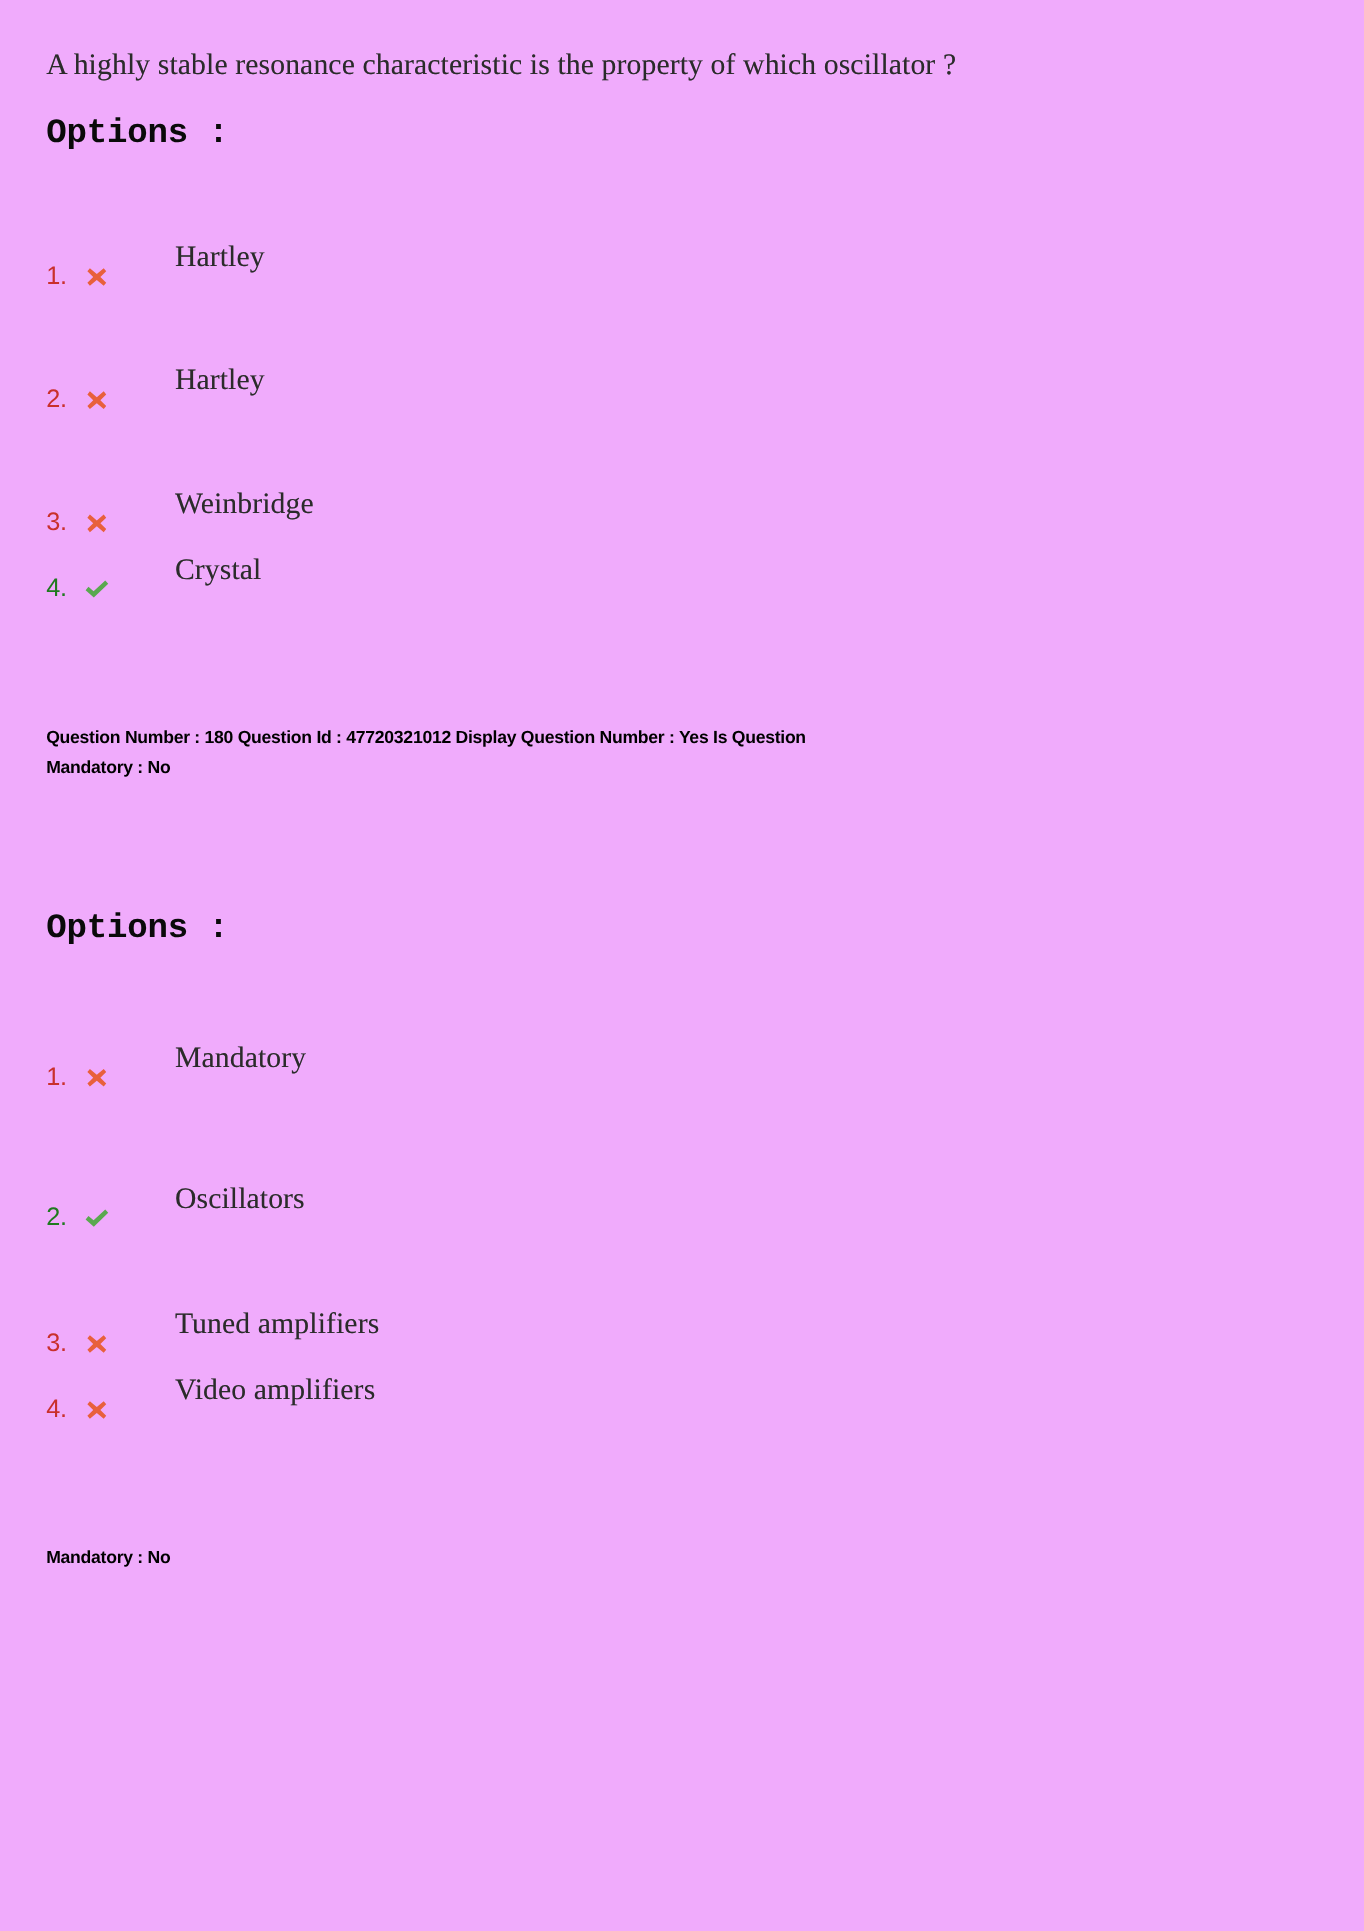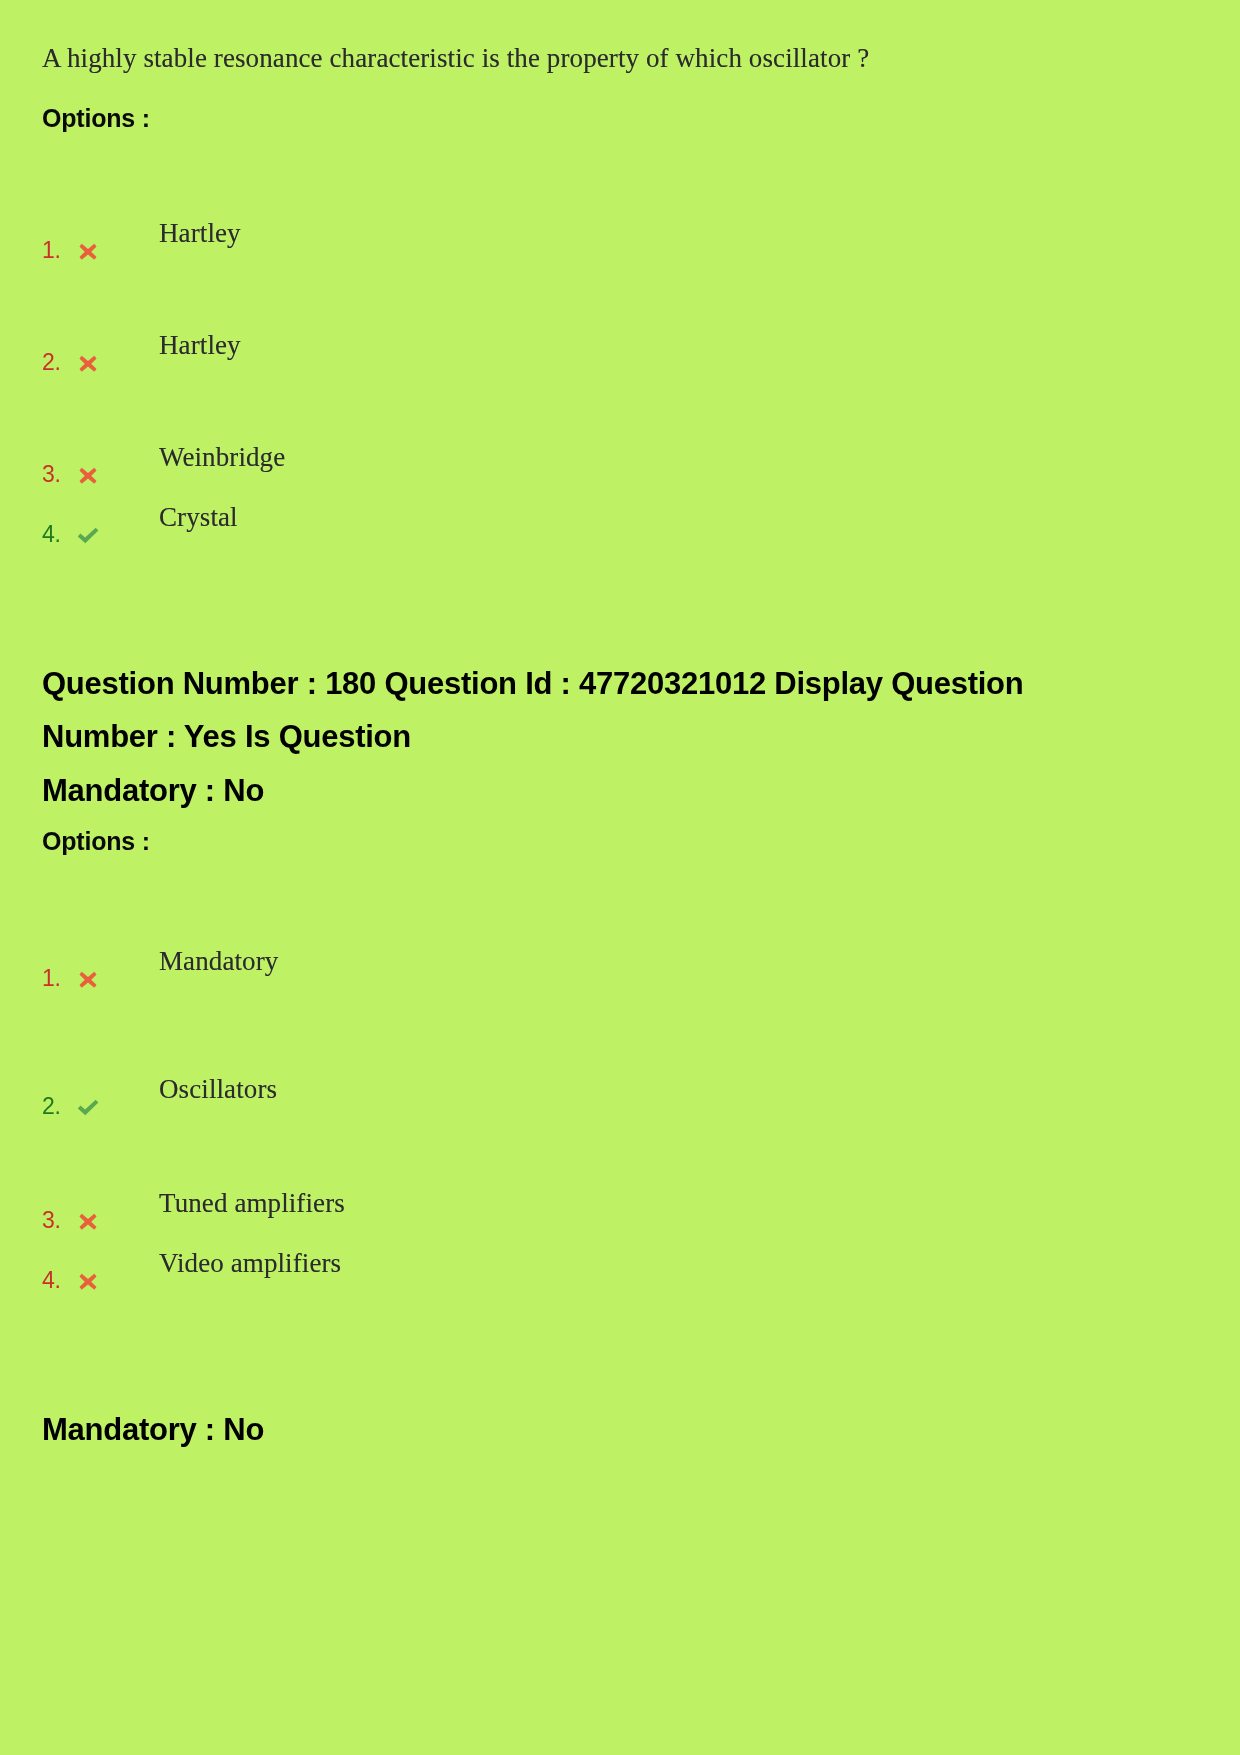--- a/index.html
+++ b/index.html
@@ -13,50 +13,50 @@
     position: relative;
     font-family: "Liberation Sans", sans-serif;
     -webkit-font-smoothing: antialiased;
   }
   .page {
     position: relative;
     width: 1240px;
     height: 1755px;
     padding: 0;
     box-sizing: border-box;
-    background: #bef264;
+    background: #f0abfc;
     overflow: hidden;
   }
 
   
   .q-stem {
     font-family: "Liberation Serif", serif;
     font-size: 27px;
     color: #2b2b2b;
     letter-spacing: 0.1px;
     line-height: 1.25;
     margin: 0;
     text-shadow: 0 0 0.6px rgba(90,90,90,0.55);
     filter: blur(0.12px);
     white-space: pre-wrap;
   }
 
   
   .opt-label {
-    font-family: Liberation Sans, sans-serif;
+    font-family: Liberation Mono, monospace;
     font-weight: bold;
-    font-size: 25px;
+    font-size: 31px;
     color: #0a0a0a;
     letter-spacing: -0.2px;
     margin: 0;
   }
   .q-header {
     font-family: "Liberation Sans", sans-serif;
     font-weight: bold;
-    font-size: 31px;
+    font-size: 16px;
     color: #000000;
     letter-spacing: -0.25px;
     line-height: 1.72;
     margin: 0;
     max-width: 1045px;
   }
 
   
   .options {
     margin: 0;

